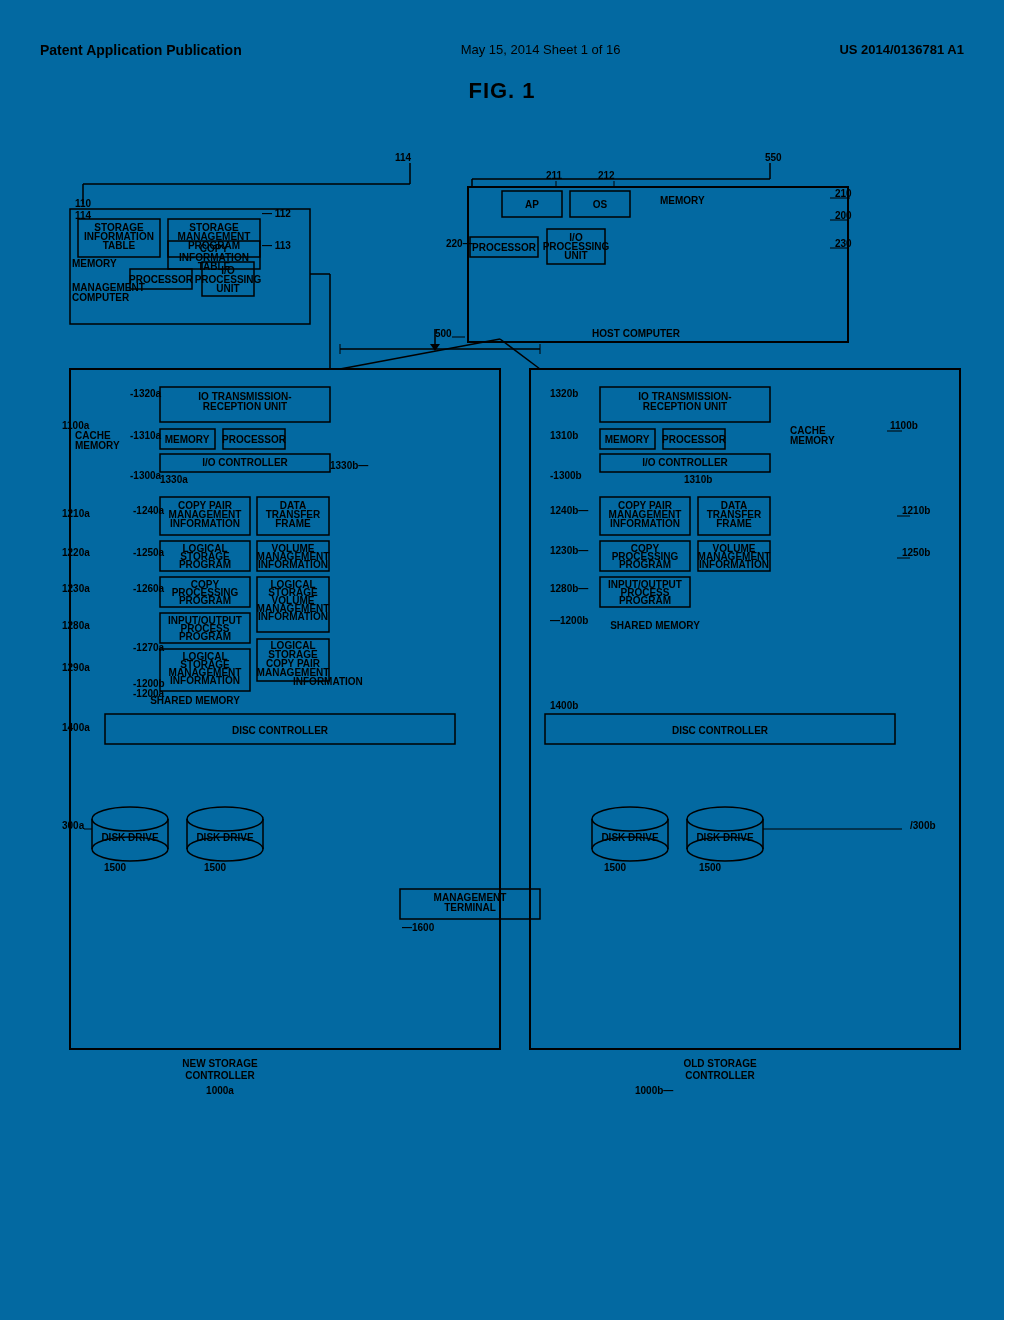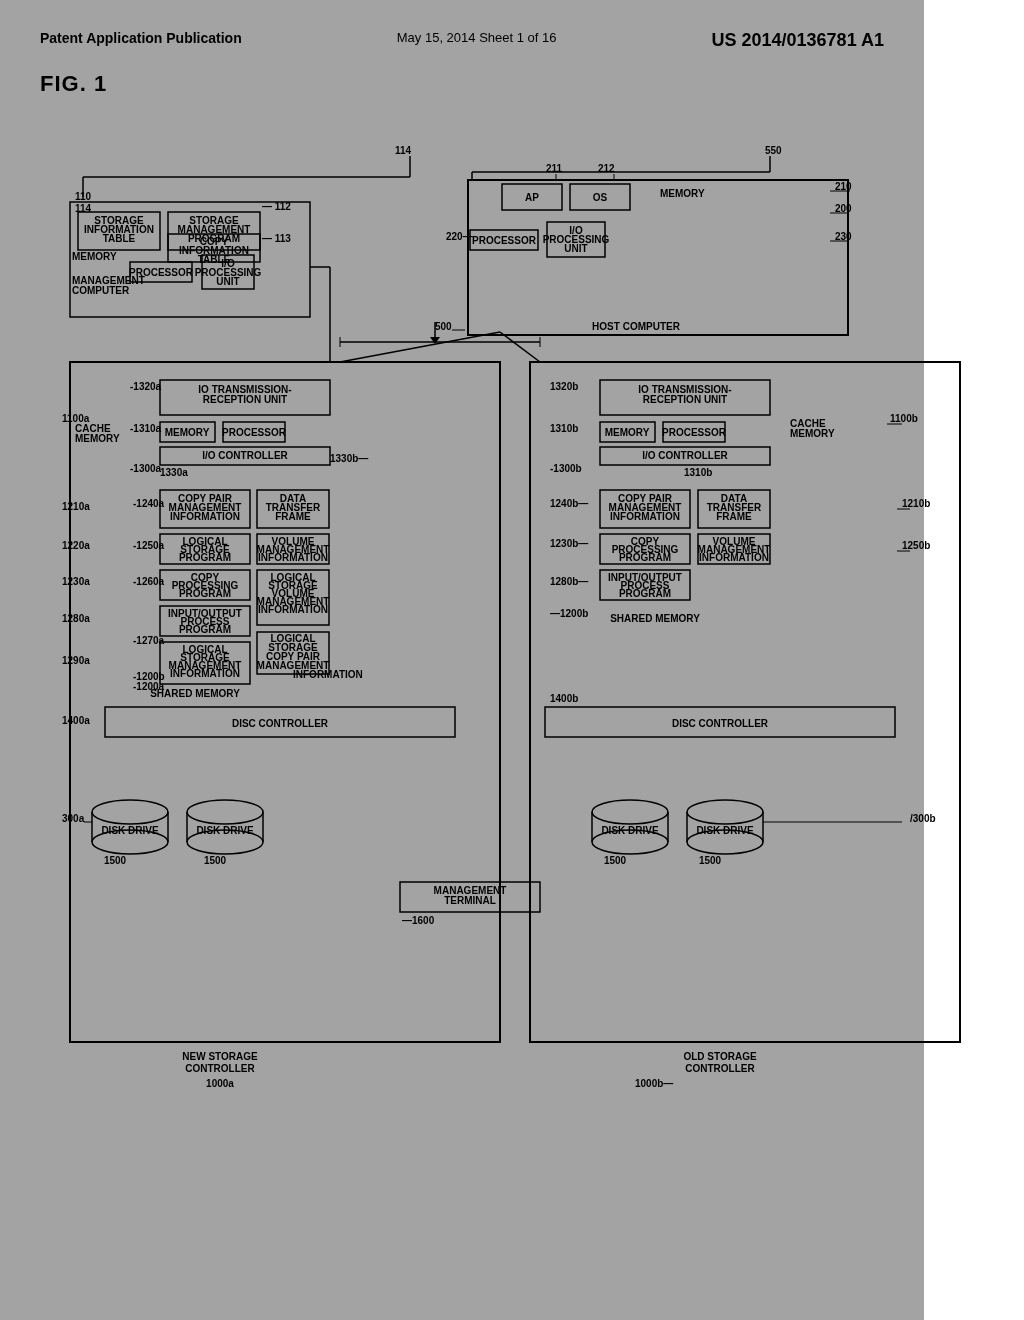--- a/index.html
+++ b/index.html
@@ -5,46 +5,47 @@
     * { margin: 0; padding: 0; box-sizing: border-box; }
     body {
       background: #fff;
       font-family: Arial, sans-serif;
       width: 1024px;
       min-height: 1320px;
       position: relative;
       overflow: hidden;
     }
     .page {
-      width: 924px;
+      width: 1004px;
       min-height: 1320px;
-      background: #a3a3a3;
-      padding: 30px 40px;
+      background: #0369a1;
+      padding: 42px 40px;
       position: relative;
     }
     .header {
       display: flex;
       justify-content: space-between;
       align-items: flex-start;
       margin-bottom: 10px;
       font-size: 13px;
     }
     .header-left {
       font-weight: bold;
       font-size: 14px;
     }
     .header-center {
       font-size: 13px;
       text-align: right;
     }
     .header-right {
-      font-size: 18px;
+      font-size: 13px;
       font-weight: bold;
     }
     .fig-title {
+      text-align: center;
       font-size: 22px;
       font-weight: bold;
       margin: 20px 0 15px 0;
       letter-spacing: 1px;
     }
     .diagram-container {
       position: relative;
       width: 940px;
       height: 1100px;
       margin: 0 auto;

